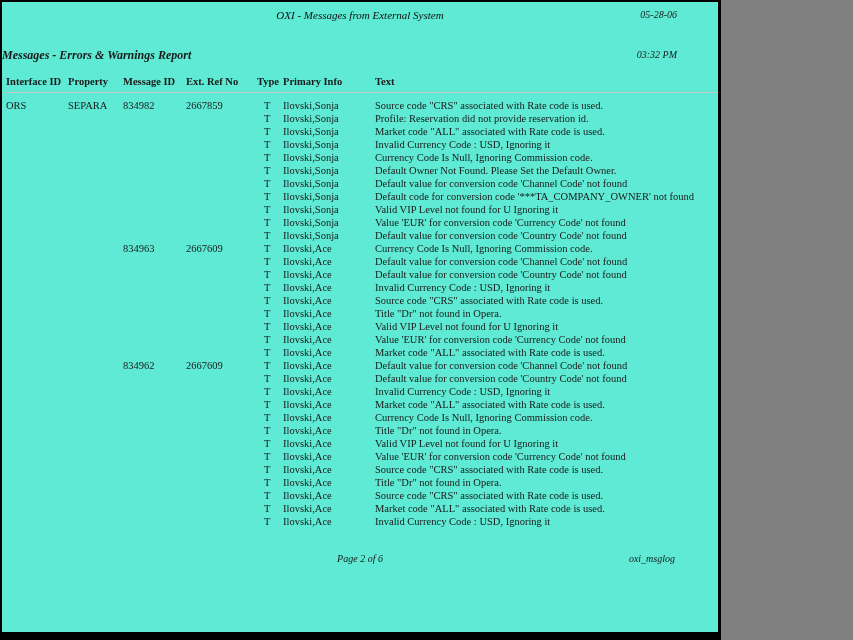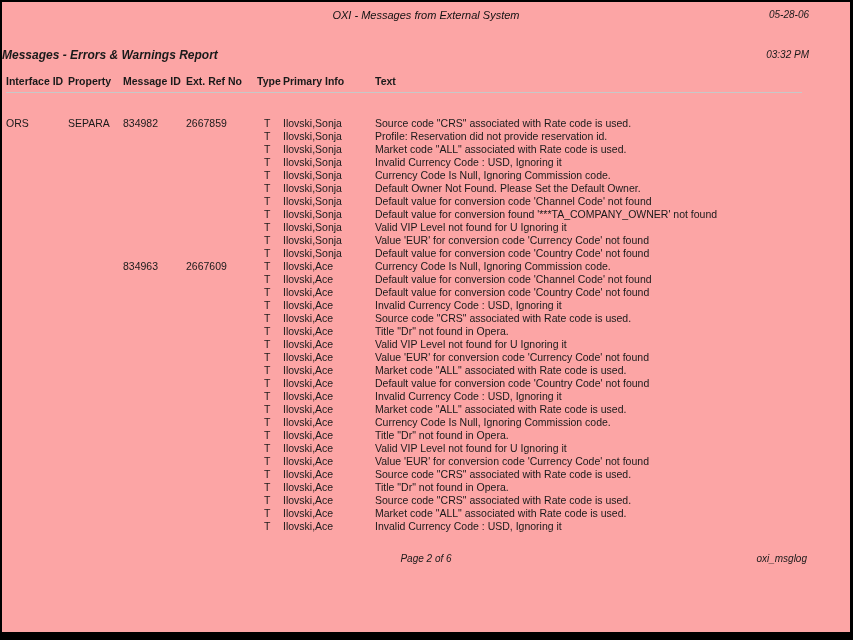--- a/index.html
+++ b/index.html
@@ -1,25 +1,25 @@
 <!DOCTYPE html>
 <html><head>
 <meta charset="utf-8">
 <style>
   * { margin: 0; padding: 0; box-sizing: border-box; }
   html, body { background: #808080; }
   .page {
     position: relative;
-    width: 853px;
+    width: 721px;
     height: 640px;
-    background: #fca5a5;
+    background: #5eead4;
     border: 2px solid #000000;
     border-right-width: 3px;
     border-bottom-width: 8px;
-    font-family: Liberation Sans, sans-serif;
+    font-family: Liberation Serif, serif;
     color: #1a1a1a;
     overflow: hidden;
   }
   .report-title {
     position: absolute;
     top: 7px; left: 0; right: 0;
     text-align: center;
     font-size: 11px;
     font-style: italic;
     color: #111;
@@ -68,21 +68,21 @@
     margin-left: 24px;
   }
   table.msg-table td {
     font-size: 10.5px;
     line-height: 13px;
     height: 13px;
     white-space: nowrap;
     overflow: visible;
     vertical-align: top;
   }
-  table.msg-table tbody tr:first-child td { padding-top: 24px; }
+  table.msg-table tbody tr:first-child td { padding-top: 6px; }
   table.msg-table td.col-type { padding-left: 7px; }
   .footer-page {
     position: absolute;
     top: 551px; left: 0; right: 0;
     text-align: center;
     font-size: 10px;
     font-style: italic;
   }
   .footer-report-id {
     position: absolute;
@@ -185,21 +185,21 @@
           <td class="col-primary-info">Ilovski,Sonja</td>
           <td class="col-text">Default value for conversion code 'Channel Code' not found</td>
         </tr>
         <tr>
           <td class="col-interface-id"></td>
           <td class="col-property"></td>
           <td class="col-message-id"></td>
           <td class="col-ext-ref-no"></td>
           <td class="col-type">T</td>
           <td class="col-primary-info">Ilovski,Sonja</td>
-          <td class="col-text">Default value for conversion found '***TA_COMPANY_OWNER' not found</td>
+          <td class="col-text">Default code for conversion code '***TA_COMPANY_OWNER' not found</td>
         </tr>
         <tr>
           <td class="col-interface-id"></td>
           <td class="col-property"></td>
           <td class="col-message-id"></td>
           <td class="col-ext-ref-no"></td>
           <td class="col-type">T</td>
           <td class="col-primary-info">Ilovski,Sonja</td>
           <td class="col-text">Valid VIP Level not found for U Ignoring it</td>
         </tr>
@@ -294,20 +294,29 @@
           <td class="col-text">Value 'EUR' for conversion code 'Currency Code' not found</td>
         </tr>
         <tr>
           <td class="col-interface-id"></td>
           <td class="col-property"></td>
           <td class="col-message-id"></td>
           <td class="col-ext-ref-no"></td>
           <td class="col-type">T</td>
           <td class="col-primary-info">Ilovski,Ace</td>
           <td class="col-text">Market code "ALL" associated with Rate code is used.</td>
+        </tr>
+        <tr>
+          <td class="col-interface-id"></td>
+          <td class="col-property"></td>
+          <td class="col-message-id">834962</td>
+          <td class="col-ext-ref-no">2667609</td>
+          <td class="col-type">T</td>
+          <td class="col-primary-info">Ilovski,Ace</td>
+          <td class="col-text">Default value for conversion code 'Channel Code' not found</td>
         </tr>
         <tr>
           <td class="col-interface-id"></td>
           <td class="col-property"></td>
           <td class="col-message-id"></td>
           <td class="col-ext-ref-no"></td>
           <td class="col-type">T</td>
           <td class="col-primary-info">Ilovski,Ace</td>
           <td class="col-text">Default value for conversion code 'Country Code' not found</td>
         </tr>

